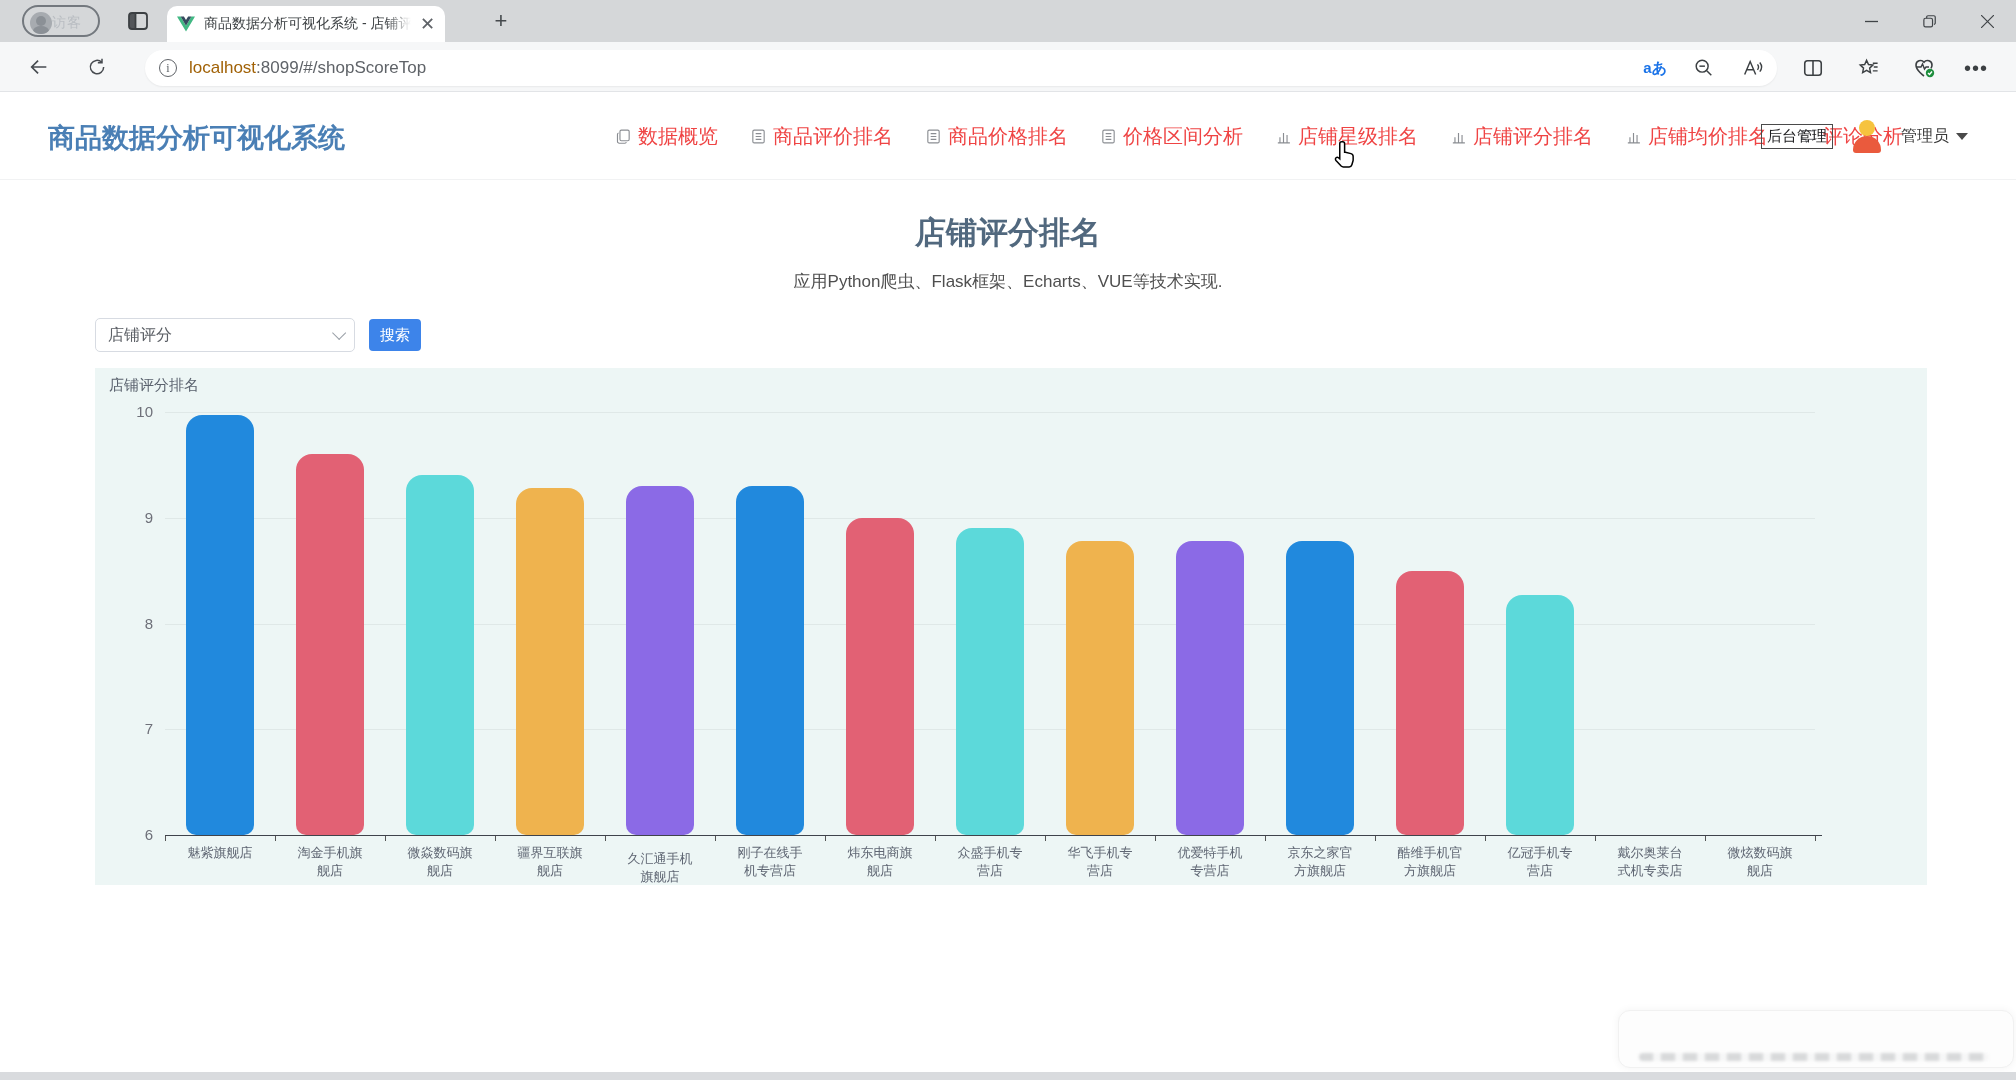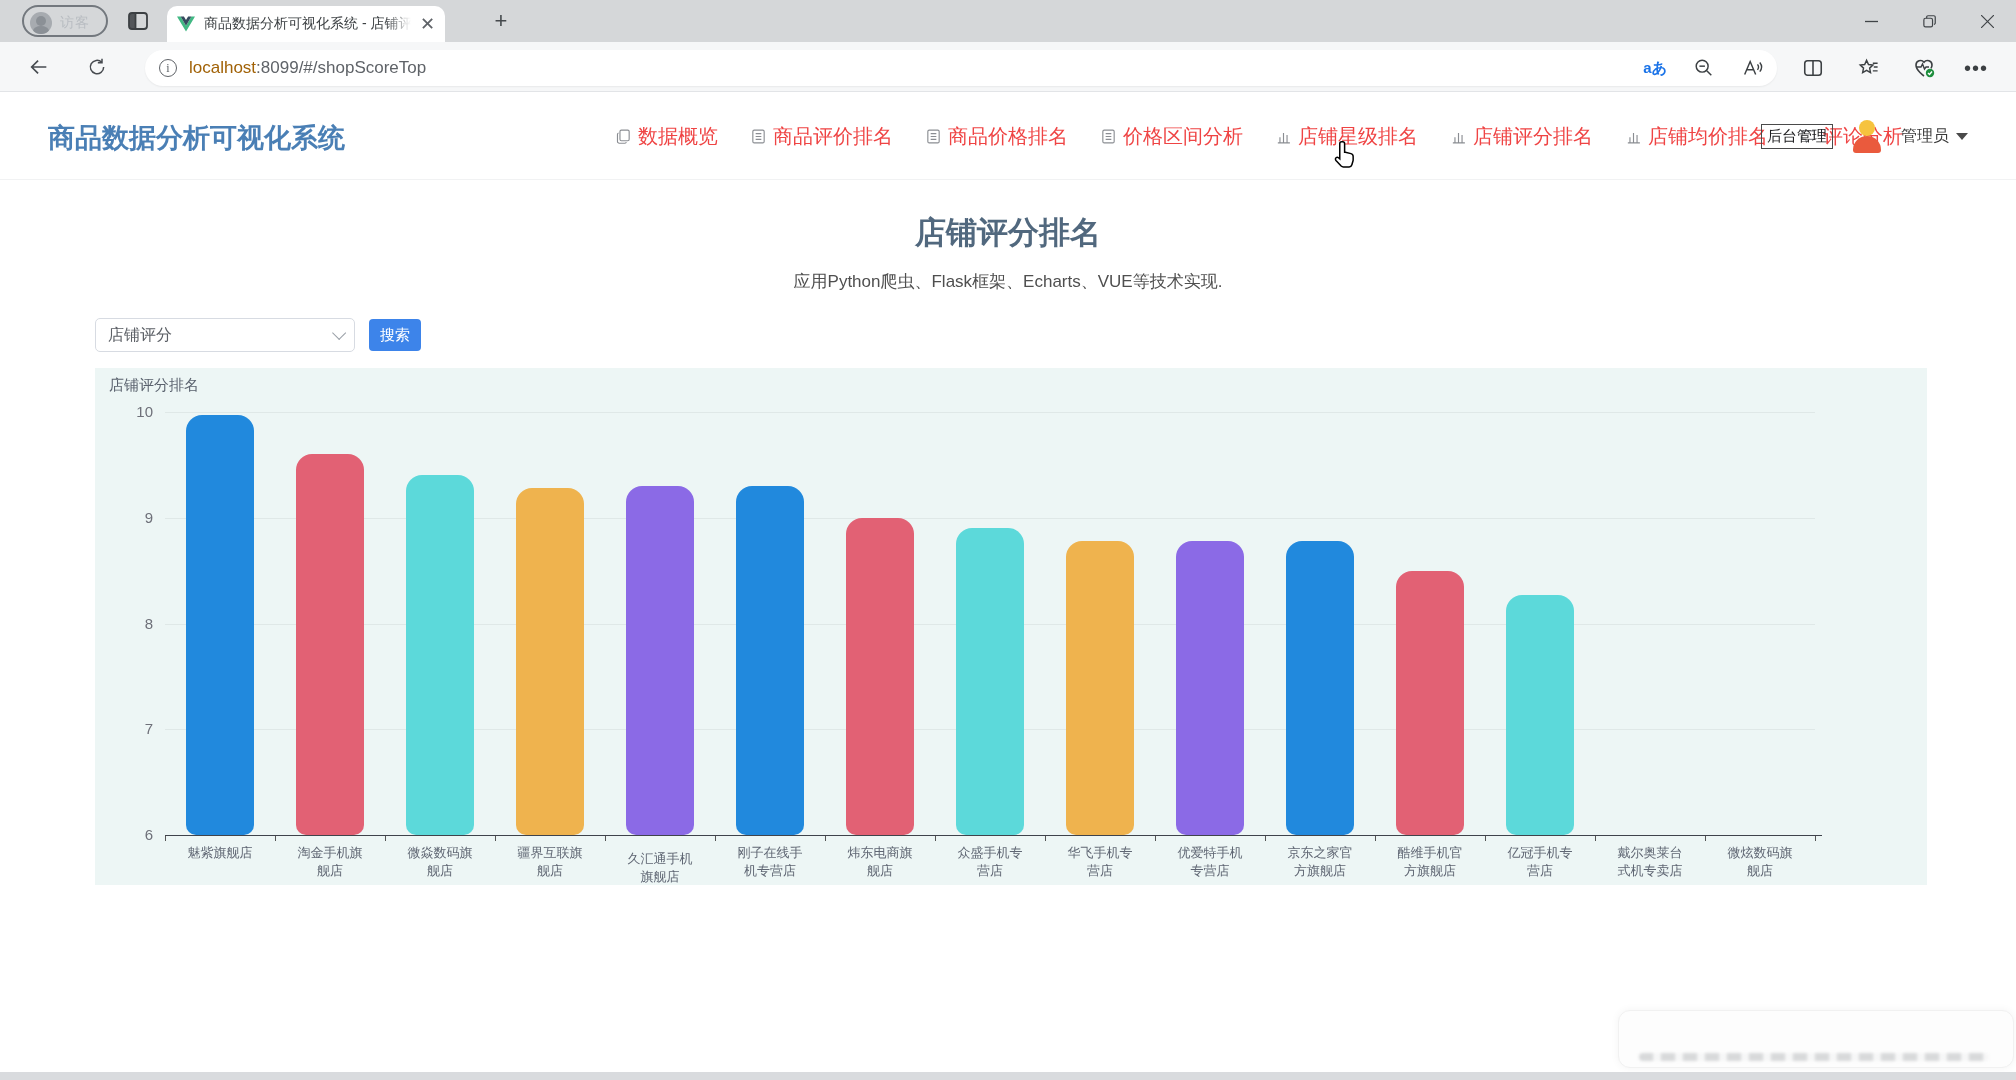--- a/index.html
+++ b/index.html
@@ -3,21 +3,21 @@
 <meta charset="utf-8">
 <style>
   * { box-sizing: border-box; margin: 0; padding: 0; }
   html,body { width:2016px; height:1080px; overflow:hidden;
     font-family:"Liberation Sans","DejaVu Sans",sans-serif; background:#fff; }
   .screen { position:relative; width:2016px; height:1080px; }
 
   
   .tabstrip { position:absolute; left:0; top:0; width:100%; height:42px; background:#d5d7d9; }
   .profile-pill { position:absolute; left:22px; top:5px; height:32px; padding:4px 16px 0 6px;
-    border:2px solid #73787e; border-radius:17px; display:flex; align-items:center; gap:8px; cursor:pointer;}
+    border:2px solid #73787e; border-radius:17px; display:flex; align-items:center; cursor:pointer;}
   .pf-avatar { width:22px; height:22px; border-radius:50%; background:#a7abb0; position:relative; overflow:hidden;}
   .pf-avatar::before { content:""; position:absolute; left:6px; top:4px; width:10px; height:10px; border-radius:50%; background:#8b9096;}
   .pf-avatar::after { content:""; position:absolute; left:3px; top:14px; width:16px; height:10px; border-radius:50% 50% 0 0; background:#8b9096;}
   .pf-label { font-size:14px; color:#b9bdc2; letter-spacing:1px;}
   .tab-actions { position:absolute; left:126px; top:9px; width:24px; height:24px; cursor:pointer;}
   .tab { position:absolute; left:167px; top:6px; width:278px; height:36px; background:#fff;
     border-radius:10px 10px 0 0; display:flex; align-items:center; padding:0 10px; gap:9px;}
   .tab-title { flex:1; font-size:14px; color:#3c4043; white-space:nowrap; overflow:hidden; max-width:210px;
     -webkit-mask-image:linear-gradient(90deg,#000 88%,transparent); mask-image:linear-gradient(90deg,#000 88%,transparent);}
   .tab-close { font-size:18px; color:#5f6368; cursor:pointer; line-height:1;}

